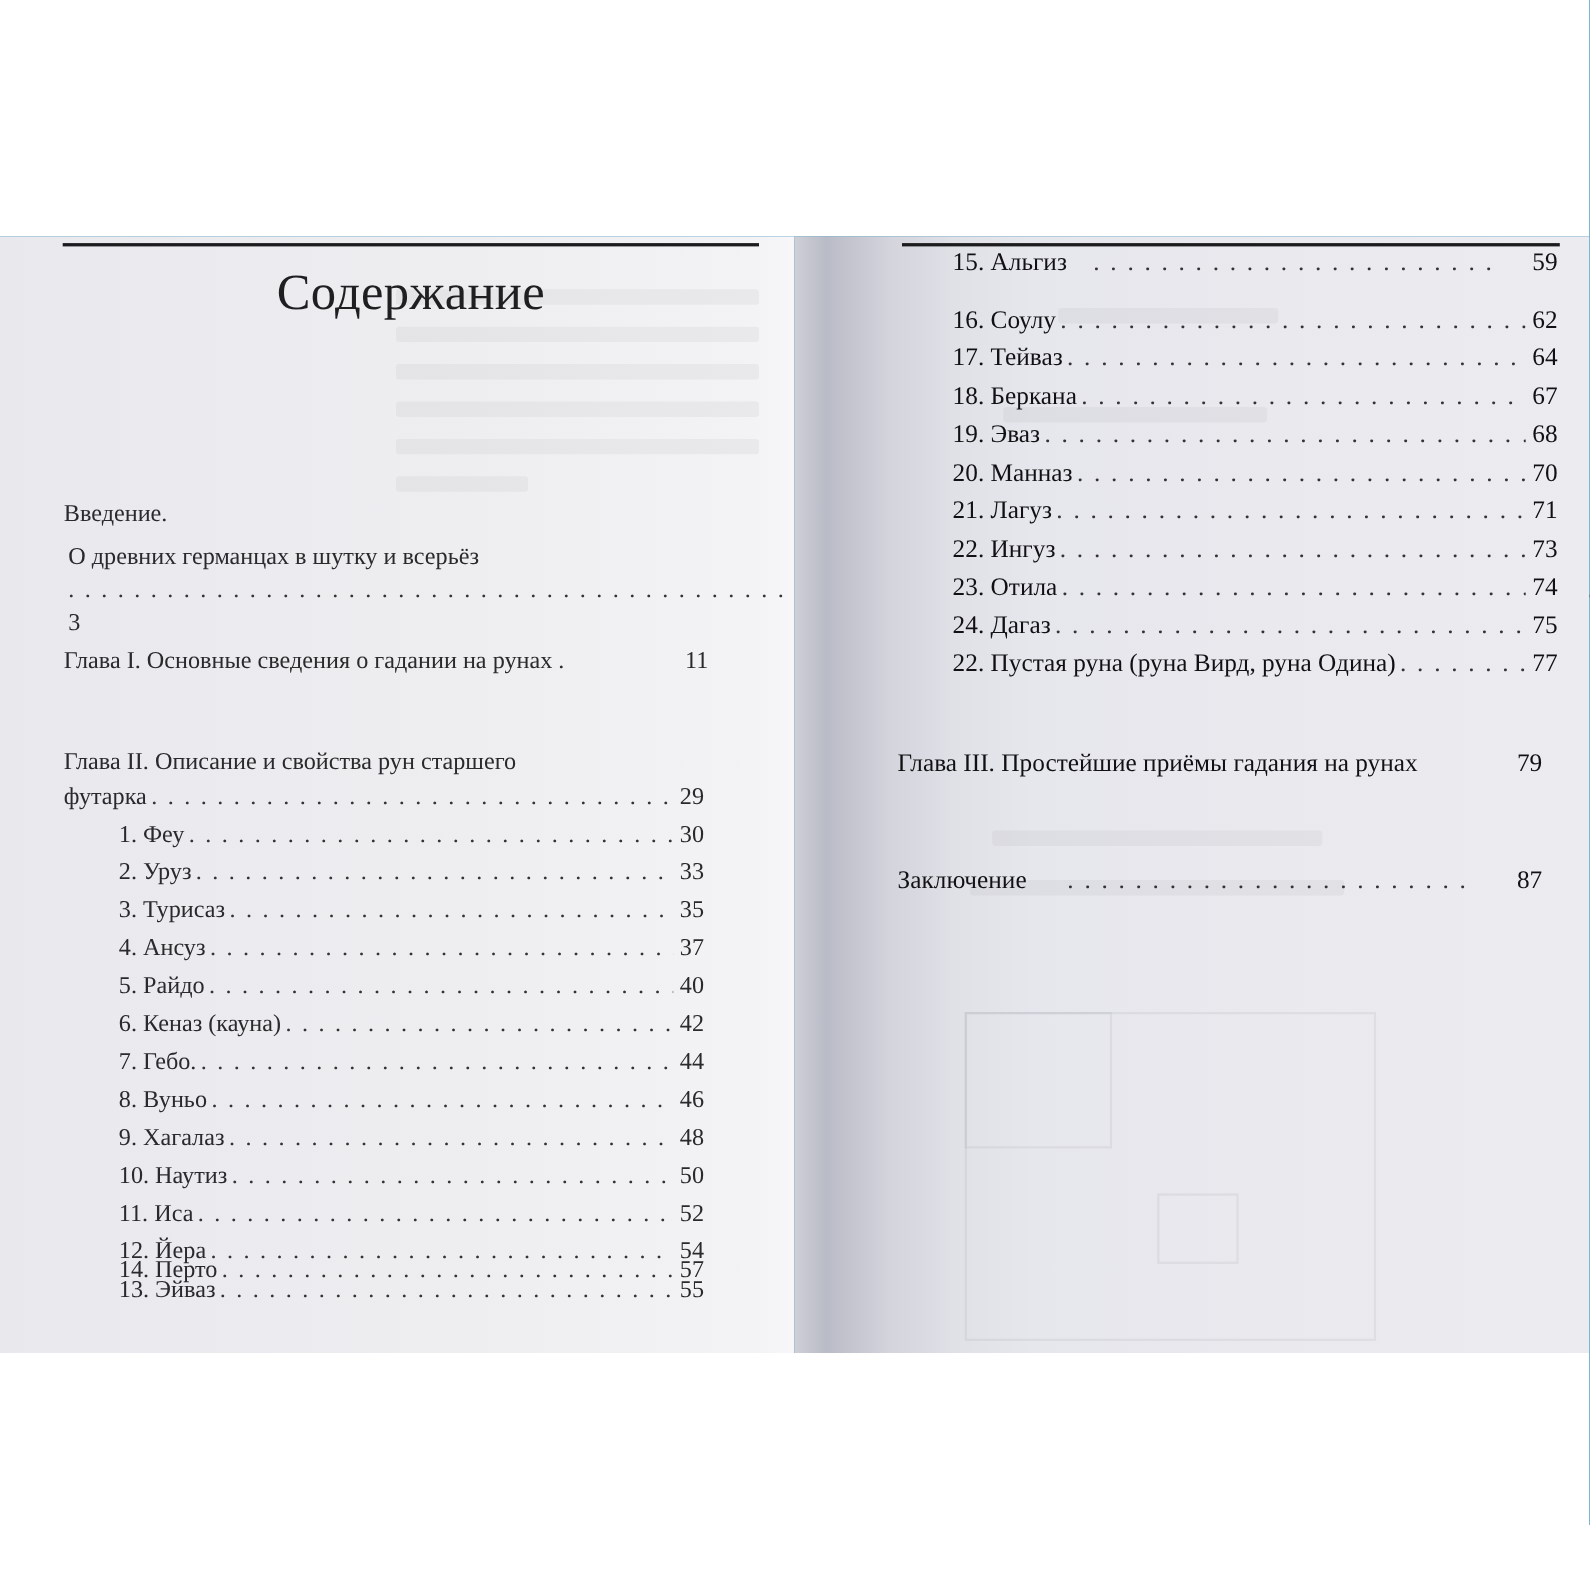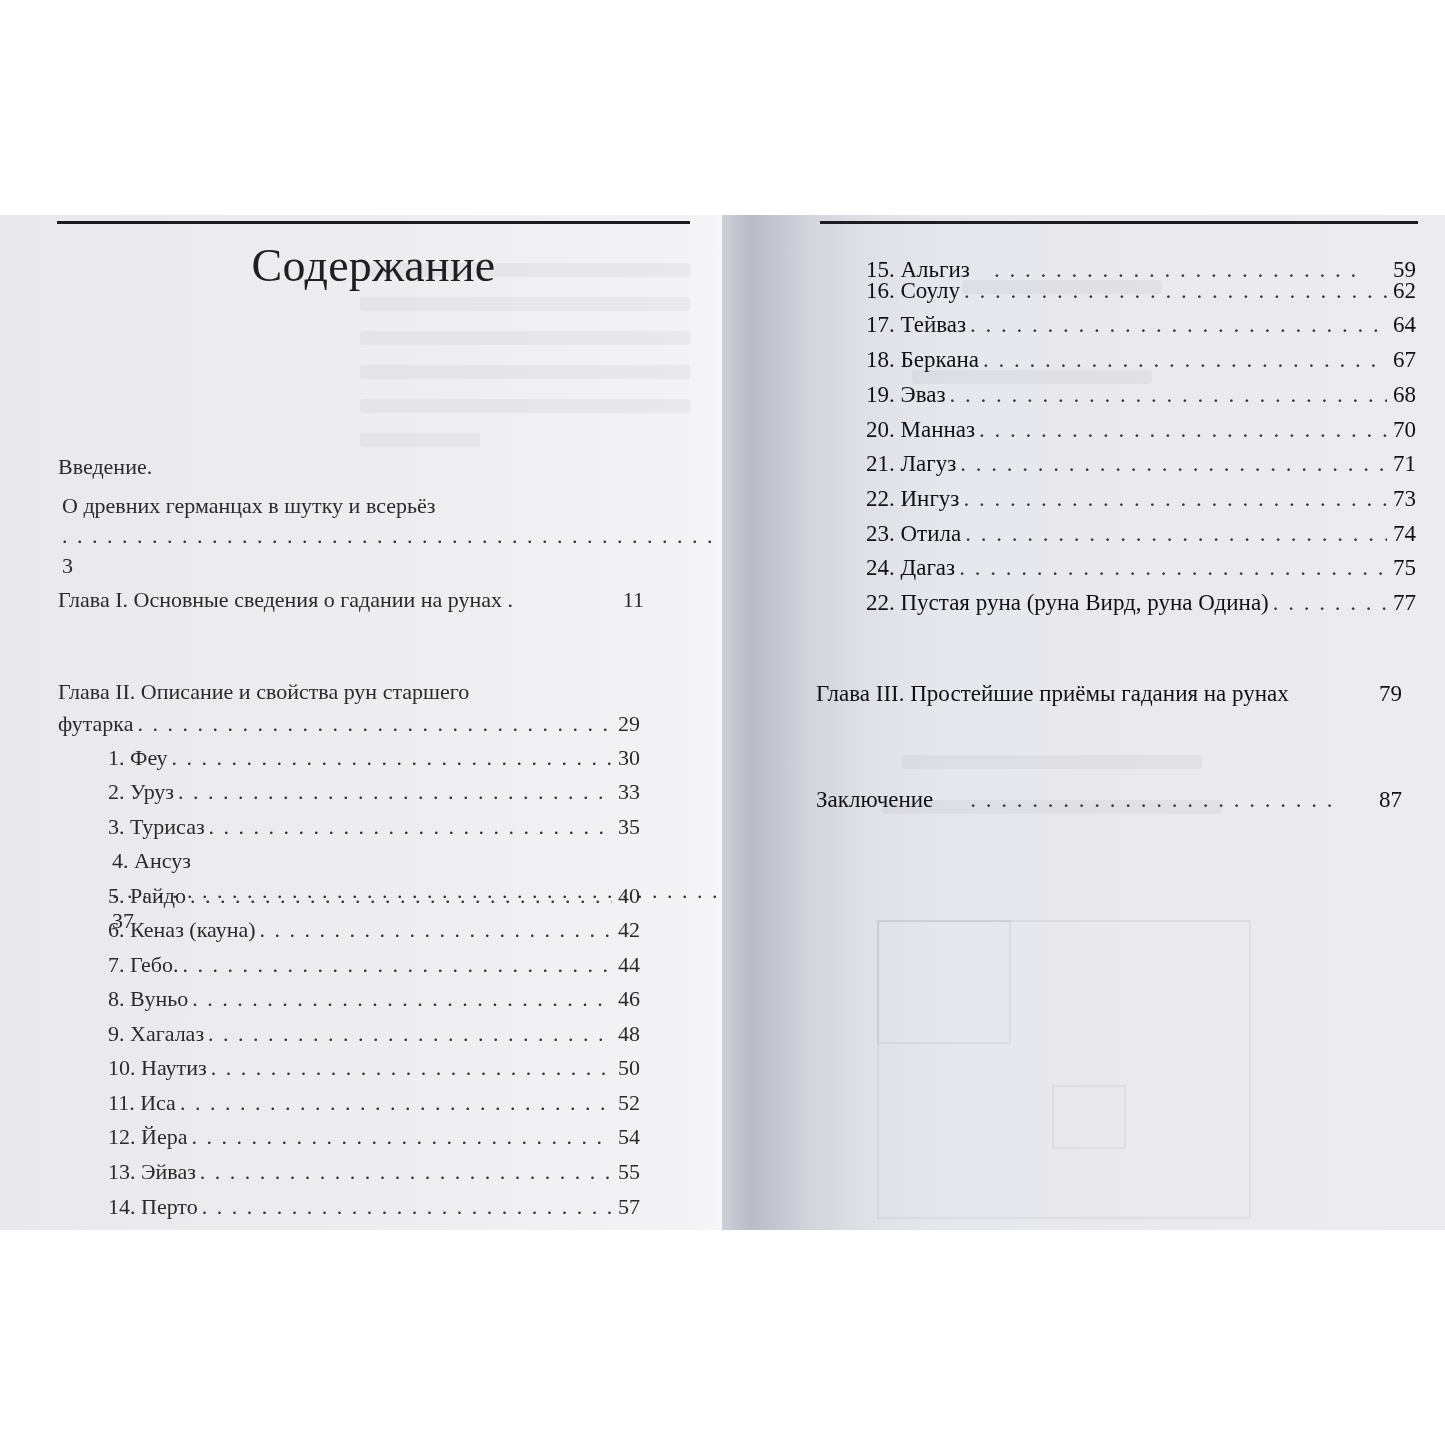--- a/index.html
+++ b/index.html
@@ -97,21 +97,21 @@
     <div class="toc-row" style="left:108px; top:562px; width:532px;">
       <span class="label">2. Уруз</span>
       <span class="dots"></span>
       <span class="page">33</span>
     </div>
     <div class="toc-row" style="left:108px; top:597px; width:532px;">
       <span class="label">3. Турисаз</span>
       <span class="dots"></span>
       <span class="page">35</span>
     </div>
-    <div class="toc-row" style="left:108px; top:631px; width:532px;flex-direction:column;">
+    <div class="toc-row" style="left:108px; top:631px; width:532px;">
       <span class="label">4. Ансуз</span>
       <span class="dots"></span>
       <span class="page">37</span>
     </div>
     <div class="toc-row" style="left:108px; top:666px; width:532px;">
       <span class="label">5. Райдо</span>
       <span class="dots"></span>
       <span class="page">40</span>
     </div>
     <div class="toc-row" style="left:108px; top:700px; width:532px;">
@@ -147,40 +147,40 @@
     <div class="toc-row" style="left:108px; top:907px; width:532px;">
       <span class="label">12. Йера</span>
       <span class="dots"></span>
       <span class="page">54</span>
     </div>
     <div class="toc-row" style="left:108px; top:942px; width:532px;">
       <span class="label">13. Эйваз</span>
       <span class="dots"></span>
       <span class="page">55</span>
     </div>
-    <div class="toc-row" style="left:108px; top:977px; width:532px;">
+    <div class="toc-row" style="left:108px; top:924px; width:532px;">
       <span class="label">14. Перто</span>
       <span class="dots"></span>
       <span class="page">57</span>
     </div>
   </div>
 
   <div class="page-right">
 
     <div class="ghost" style="left:155px; top:705px; width:370px; height:295px;"></div>
     <div class="ghost" style="left:155px; top:705px; width:130px; height:120px;"></div>
     <div class="ghost" style="left:330px; top:870px; width:70px; height:60px;"></div>
     <div class="ghost-line" style="left:240px; top:65px; width:200px;"></div>
     <div class="ghost-line" style="left:190px; top:155px; width:240px;"></div>
     <div class="ghost-line" style="left:180px; top:540px; width:300px;"></div>
     <div class="ghost-line" style="left:160px; top:585px; width:340px;"></div>
 
     <div class="rule" style="left:98px; top:6px; width:598px;"></div>
 
-    <div class="toc-row right-text" style="left:144px; top:40px; width:550px;gap:20px;">
+    <div class="toc-row right-text" style="left:144px; top:8px; width:550px;gap:20px;">
       <span class="label">15. Альгиз</span>
       <span class="dots"></span>
       <span class="page">59</span>
     </div>
     <div class="toc-row right-text" style="left:144px; top:61px; width:550px;">
       <span class="label">16. Соулу</span>
       <span class="dots"></span>
       <span class="page">62</span>
     </div>
     <div class="toc-row right-text" style="left:144px; top:95px; width:550px;">

